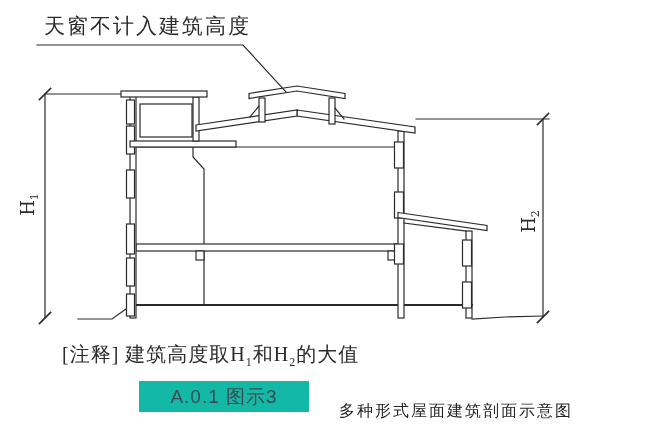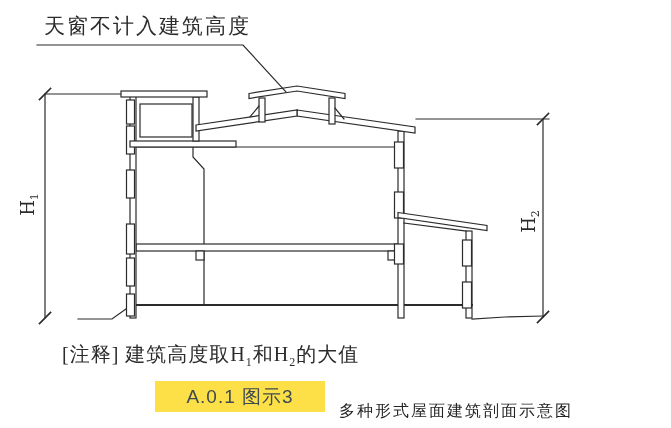--- a/index.html
+++ b/index.html
@@ -121,16 +121,16 @@
     </g>
   </svg>
 
   <div class="txt callout-text">天窗不计入建筑高度</div>
 
   <div class="txt h-label h1-label"><span>H</span><sub>1</sub></div>
   <div class="txt h-label h2-label"><span>H</span><sub>2</sub></div>
 
   <div class="txt note-text"><span>[注释] 建筑高度取H</span><sub>1</sub><span>和H</span><sub>2</sub><span>的大值</span></div>
 
-  <div class="txt figure-tag" style="background-color: #fde047; margin-left: 16px;">A.0.1 图示3</div>
+  <div class="txt figure-tag" style="background-color: #14b8a6;">A.0.1 图示3</div>
   <div class="txt figure-title">多种形式屋面建筑剖面示意图</div>
 
 </div>
 
 </body></html>

